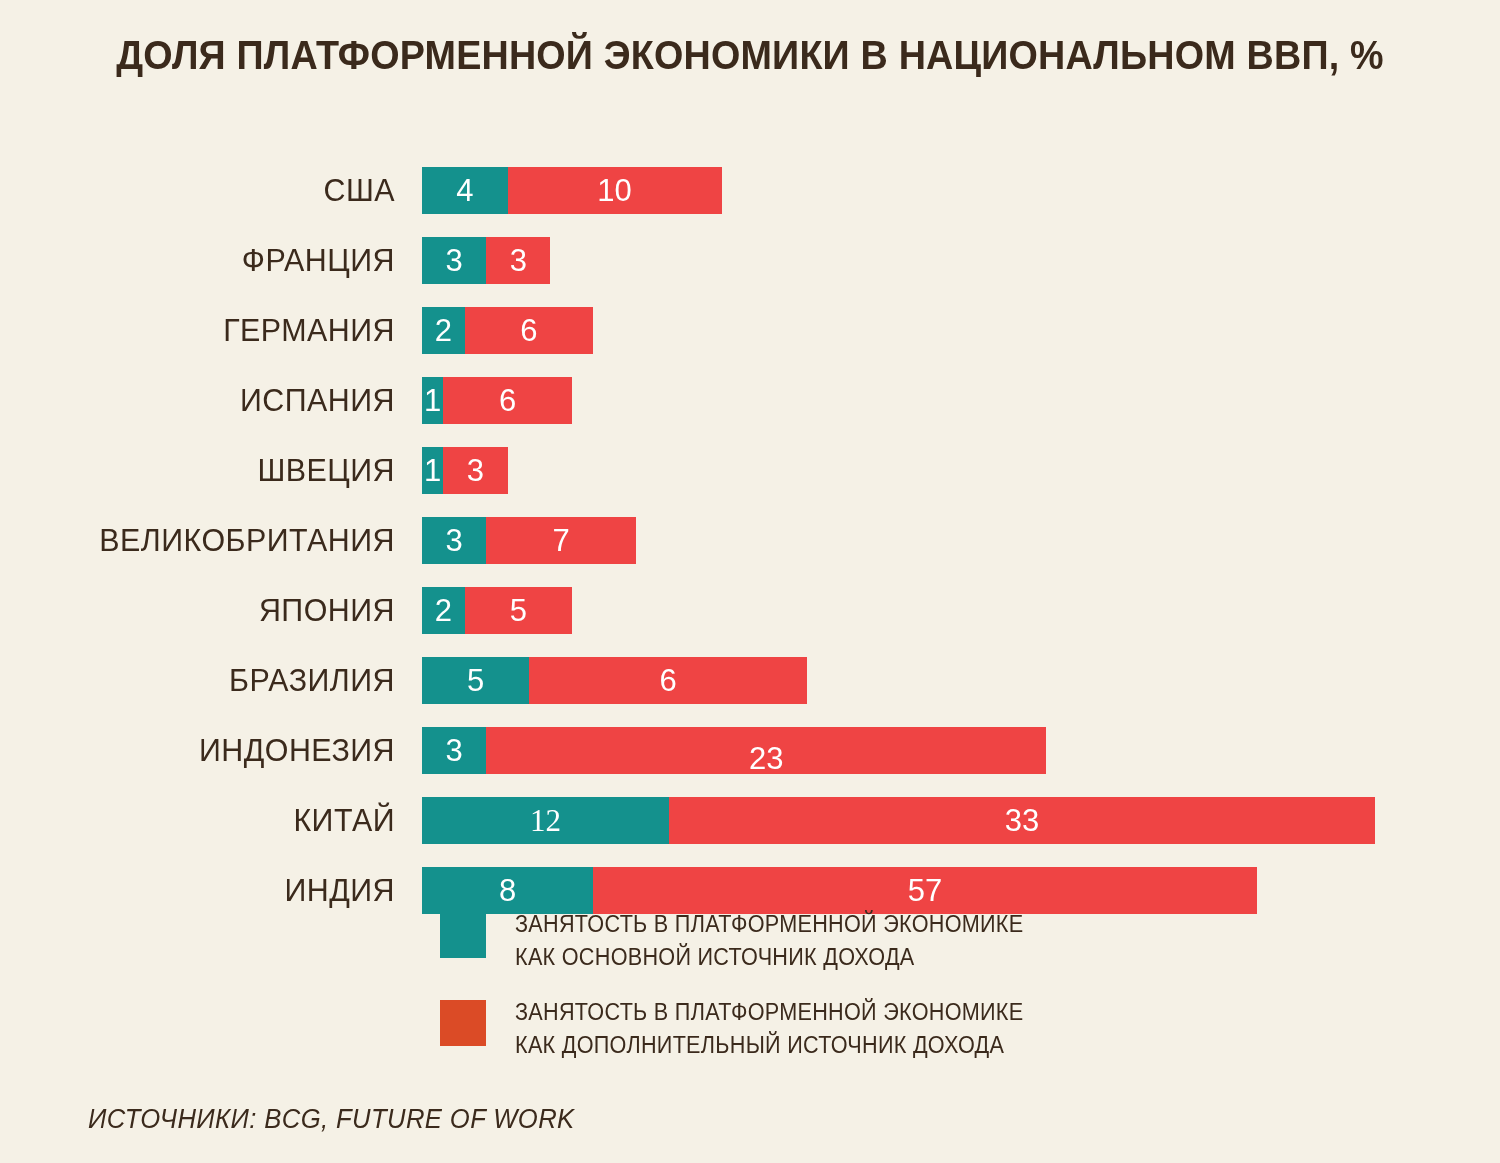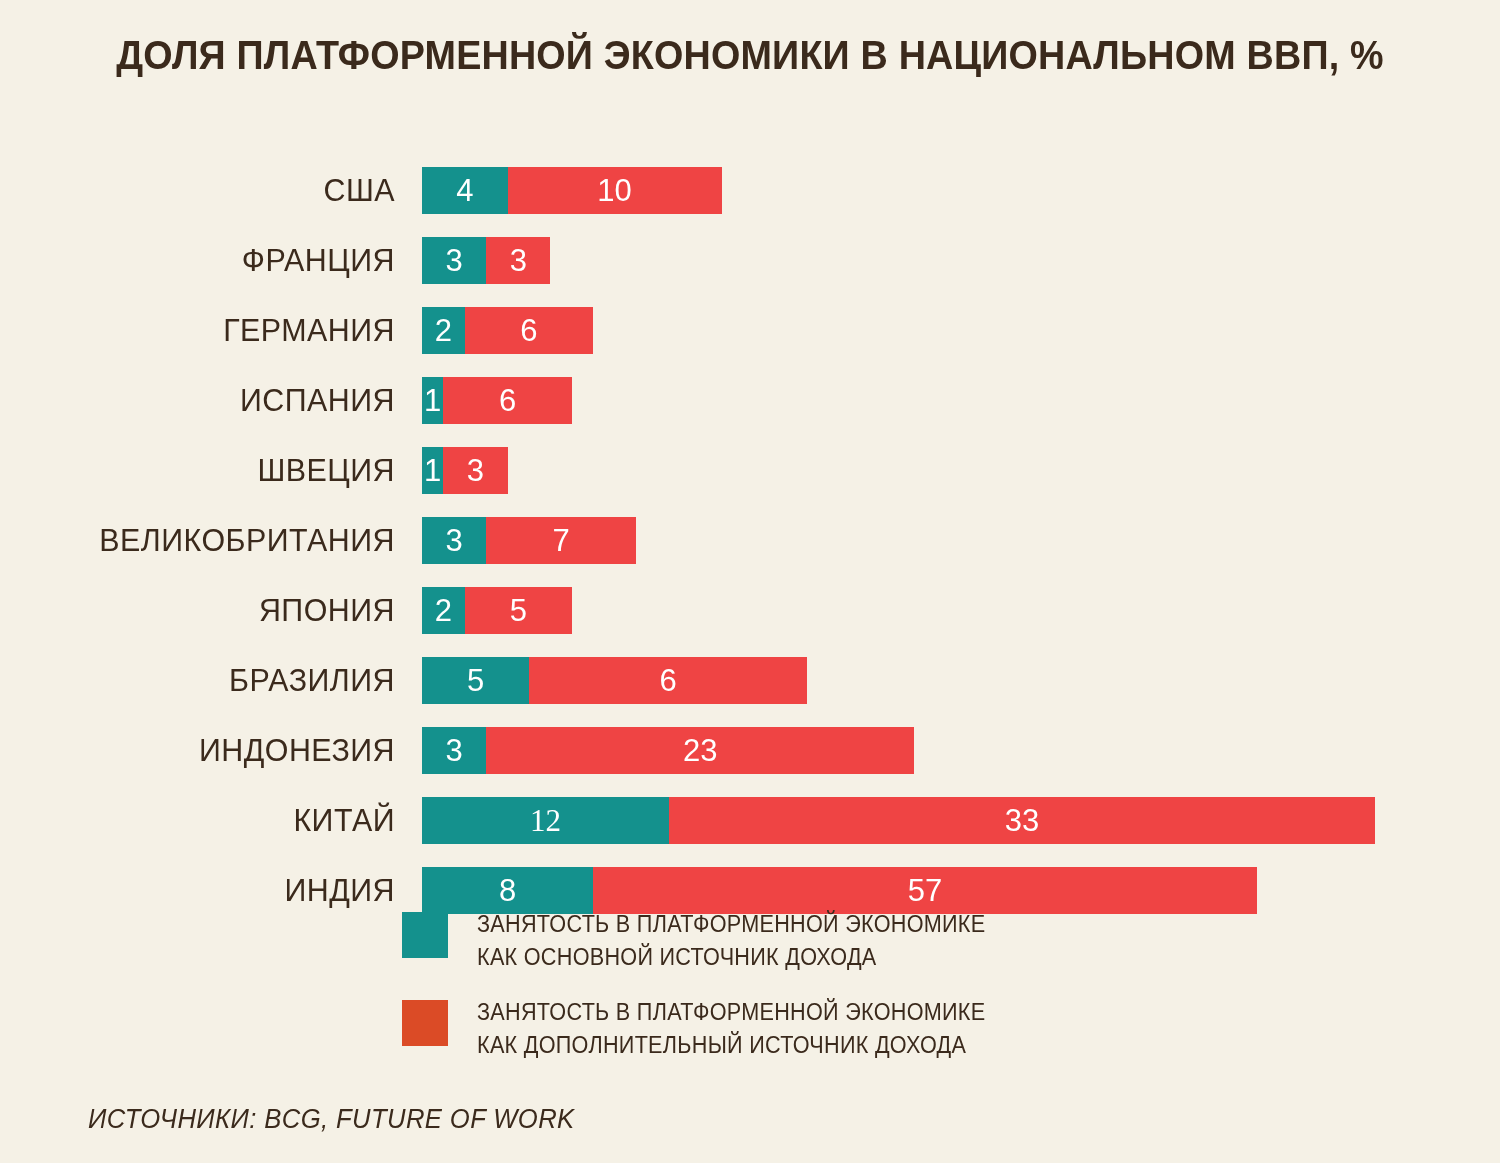--- a/index.html
+++ b/index.html
@@ -95,21 +95,21 @@
   }
   .seg-primary   { background: #14918d; }
   .seg-secondary { background: #ef4444; }
   .seg-label {
     pointer-events: none;
   }
 
   
   .legend {
     position: absolute;
-    left: 402px;
+    left: 440px;
     top: 908px;
     width: 900px;
   }
   .legend-item {
     position: relative;
     min-height: 88px;
   }
   .legend-swatch {
     position: absolute;
     left: 0;
@@ -243,21 +243,21 @@
             <span class="seg-label">6</span>
           </div>
         </div>
       </div>
       <div class="bar-row">
         <div class="row-label">ИНДОНЕЗИЯ</div>
         <div class="bar-track">
           <div class="seg seg-primary" style="width: 64.2px;">
             <span class="seg-label">3</span>
           </div>
-          <div class="seg seg-secondary" style="width: 428px;">
+          <div class="seg seg-secondary" style="width: 560px; align-items: flex-end;">
             <span class="seg-label">23</span>
           </div>
         </div>
       </div>
       <div class="bar-row">
         <div class="row-label">КИТАЙ</div>
         <div class="bar-track">
           <div class="seg seg-primary" style="width: 247px; font-family: Liberation Serif, serif;">
             <span class="seg-label">12</span>
           </div>

